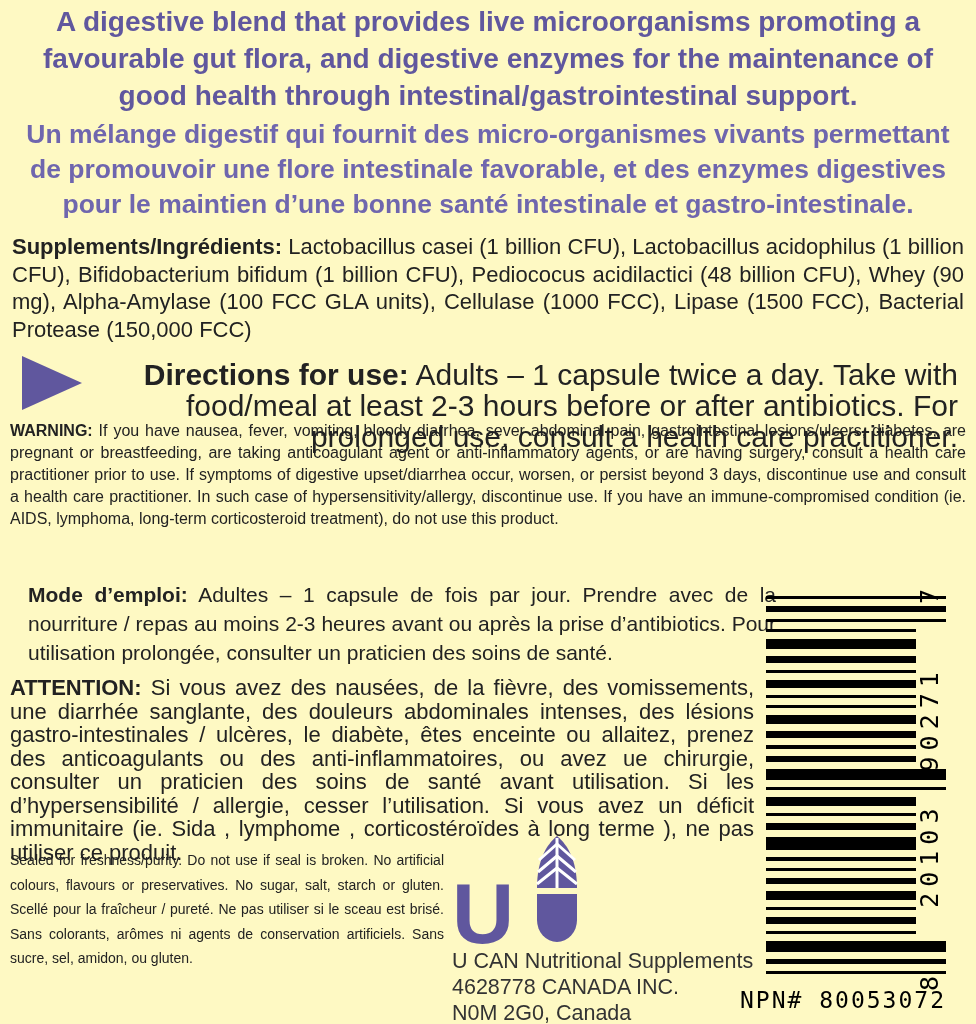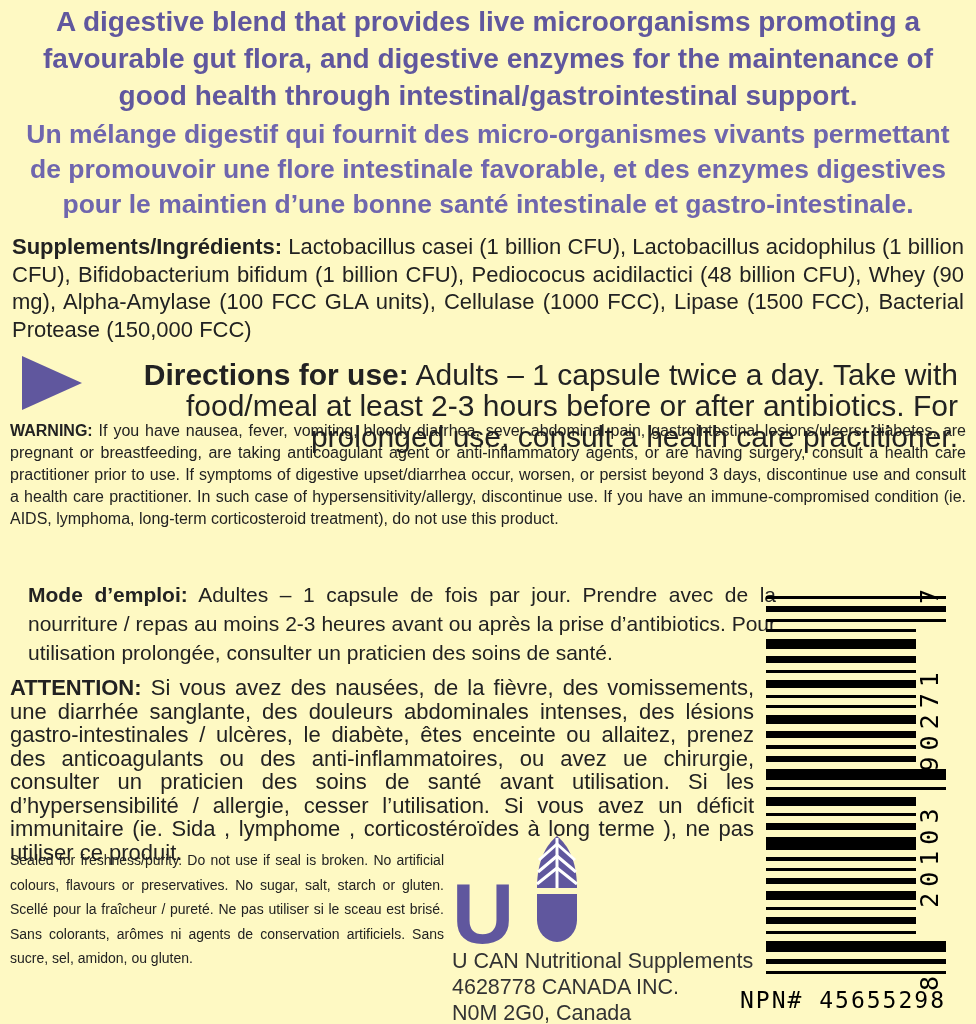--- a/index.html
+++ b/index.html
@@ -134,15 +134,15 @@
         <div class="bar" style="height: 3px;"></div>
         <div class="bar" style="height: 7px;"></div>
         <div class="bar" style="height: 3px;"></div>
         <div class="bar ext" style="height: 11px;"></div>
         <div class="bar ext" style="height: 5px;"></div>
         <div class="bar ext" style="height: 3px;"></div>
       </div>
     <div class="bc-digits">8  20103 90271  7</div>
   </div>
 
-  <div class="npn">NPN# 45655298</div>
+  <div class="npn">NPN# 80053072</div>
 
 </div>
 
 </body></html>

